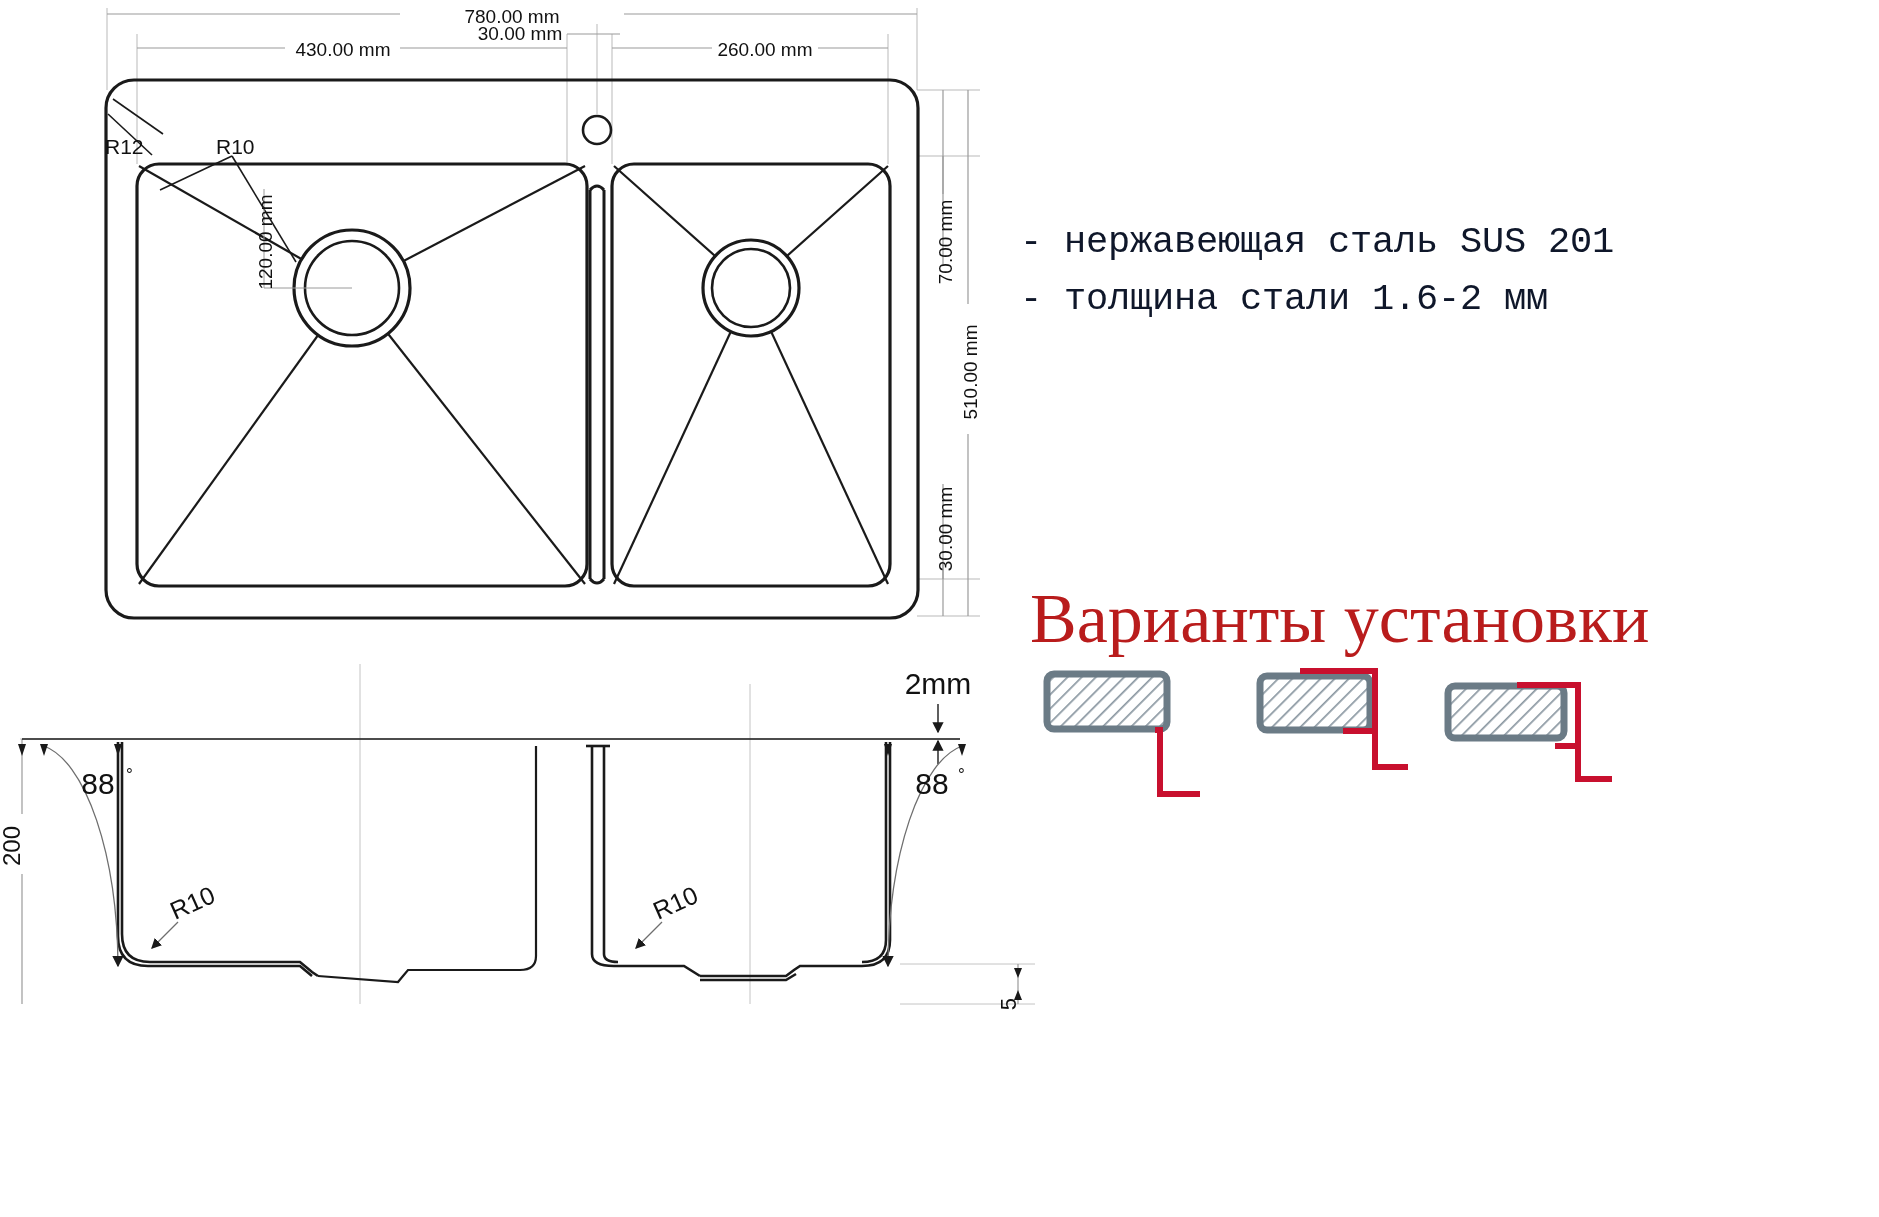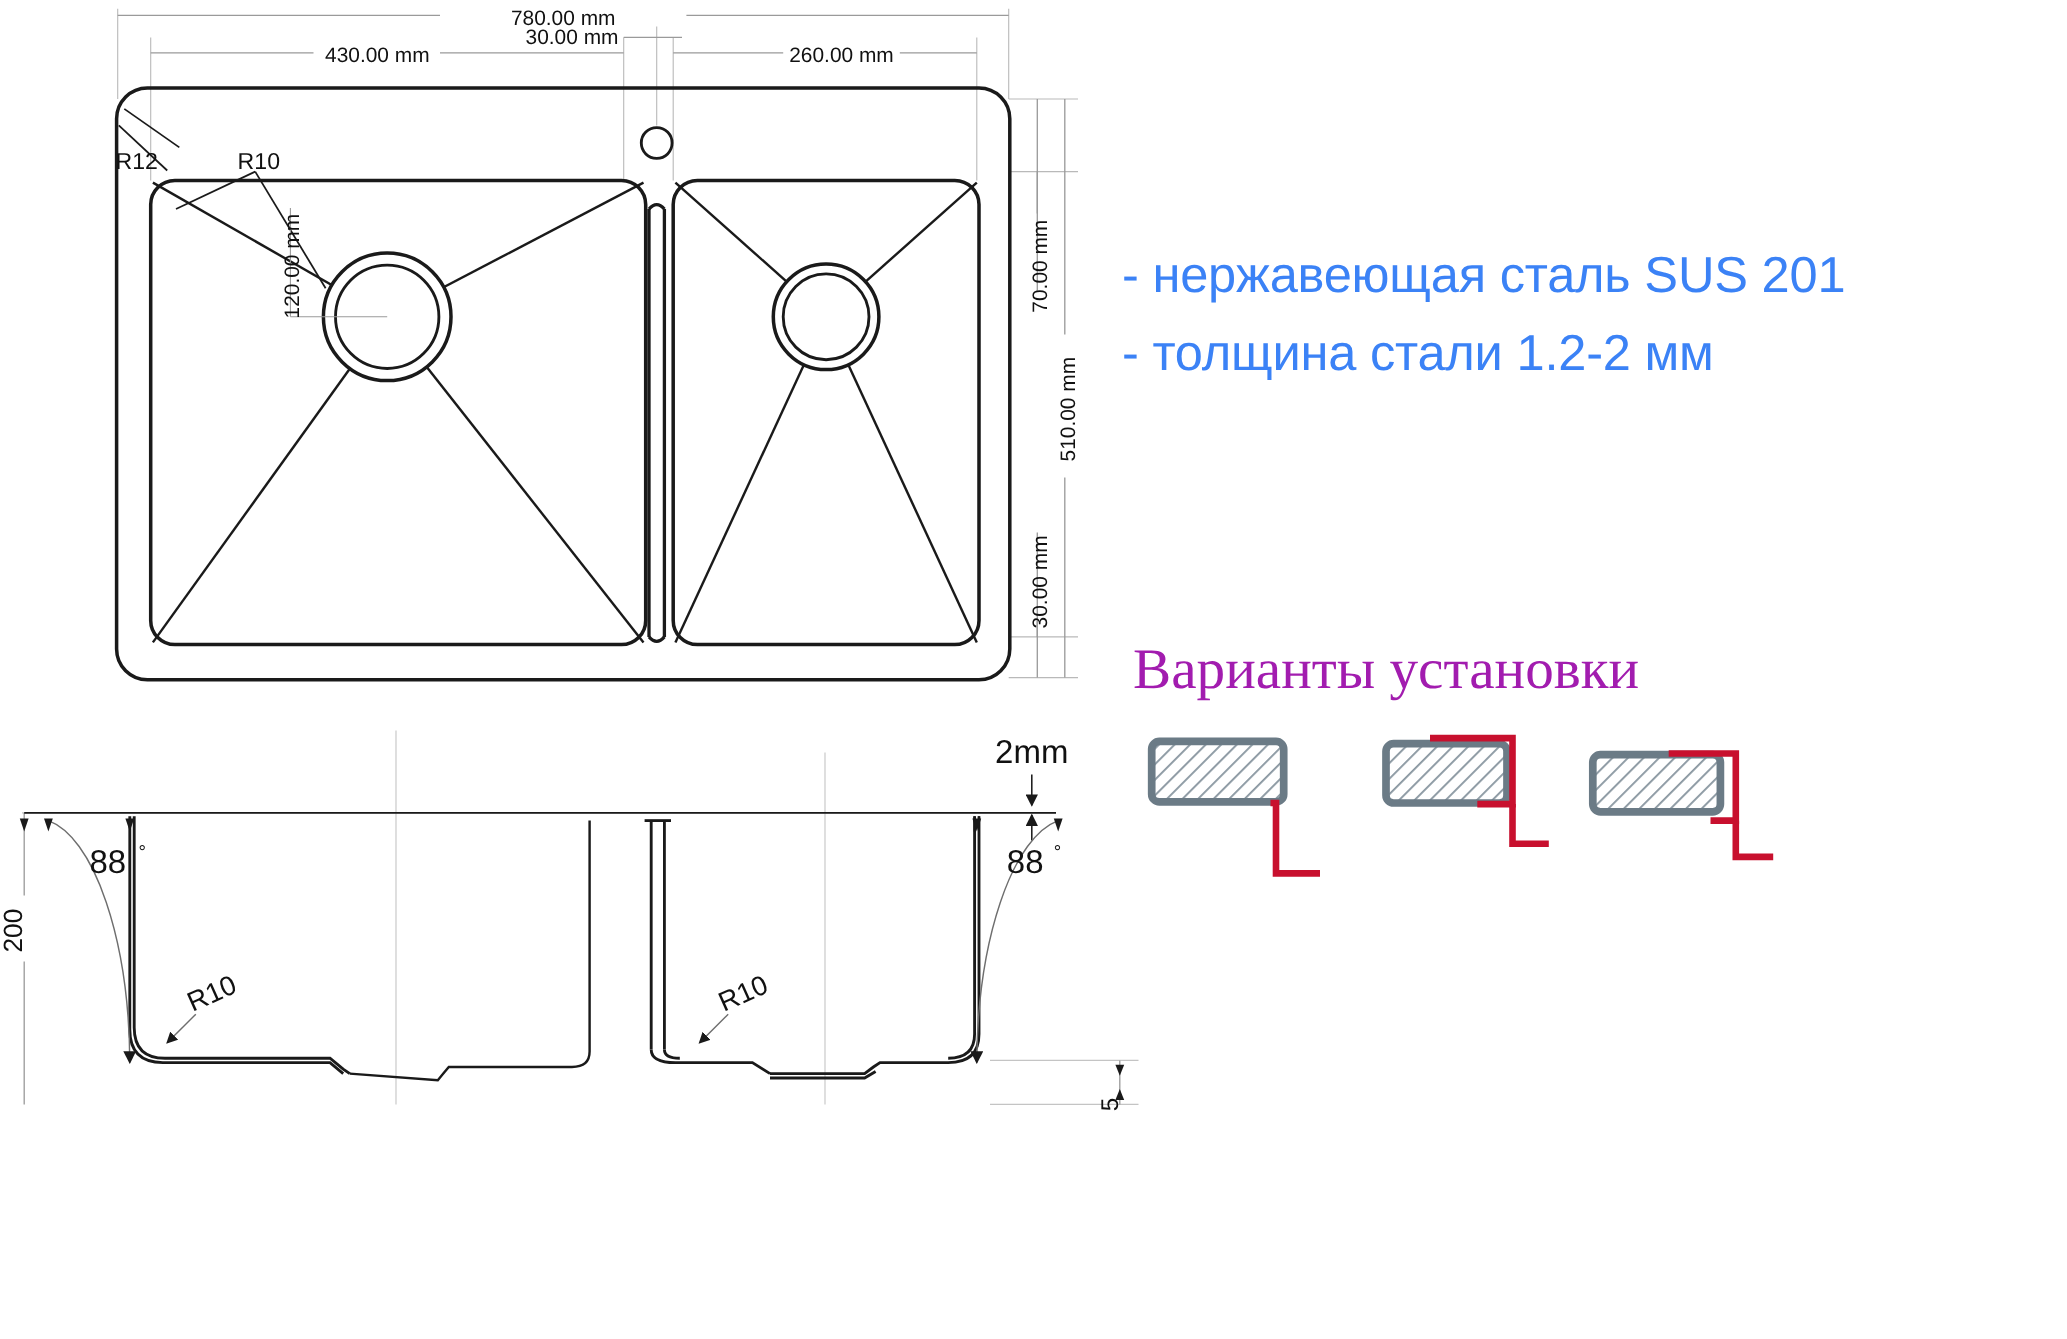--- a/index.html
+++ b/index.html
@@ -1,24 +1,24 @@
 <!DOCTYPE html>
 <html><head>
 <meta charset="utf-8">
 <style>
   html,body{margin:0;padding:0;background:#ffffff;}
   body{width:1879px;height:1217px;position:relative;overflow:hidden;
        font-family:"Liberation Sans",sans-serif;color:#111;}
   .stage{position:absolute;left:0;top:4px;width:1879px;height:1217px;}
   svg{display:block;}
   .specs{position:absolute;left:1020px;top:210px;width:850px;}
-  .spec-line{font-family:Liberation Sans, sans-serif;font-size:46px;
-             line-height:1.55;color:#3b82f6;white-space:nowrap;letter-spacing:-0.2px;}
+  .spec-line{font-family:Liberation Mono, monospace;font-size:37px;
+             line-height:1.55;color:#0f172a;white-space:nowrap;letter-spacing:-0.2px;}
   .install-title{position:absolute;left:1030px;top:575px;
-             font-family:"Liberation Serif",serif;font-size:52px;color:#a21caf;
+             font-family:"Liberation Serif",serif;font-size:70px;color:#b91c1c;
              white-space:nowrap;letter-spacing:0px;}
 </style>
 </head>
 <body>
 
 <div class="stage">
 
   <svg width="1879" height="1217" viewBox="0 0 1879 1217">
     <defs>
       <pattern id="hatchPat" width="10" height="10" patternUnits="userSpaceOnUse" patternTransform="rotate(45)">
@@ -248,18 +248,18 @@
       <g>
         <rect x="1448" y="682" width="116" height="52" rx="7" ry="7" fill="url(#hatchPat)" stroke="#6b7b86" stroke-width="7"></rect>
         <path d="M1517,681 L1578,681 L1578,742 L1555,742" fill="none" stroke="#c8102e" stroke-width="6"></path>
         <path d="M1578,742 L1578,775 L1612,775" fill="none" stroke="#c8102e" stroke-width="6"></path>
       </g>
     </g>
   </svg>
 
   <div class="specs">
     <div class="spec-line">- нержавеющая сталь SUS 201</div>
-    <div class="spec-line">- толщина стали 1.2-2 мм</div>
+    <div class="spec-line">- толщина стали 1.6-2 мм</div>
   </div>
 
   <div class="install-title">Варианты установки</div>
 
 </div>
 
 </body></html>

